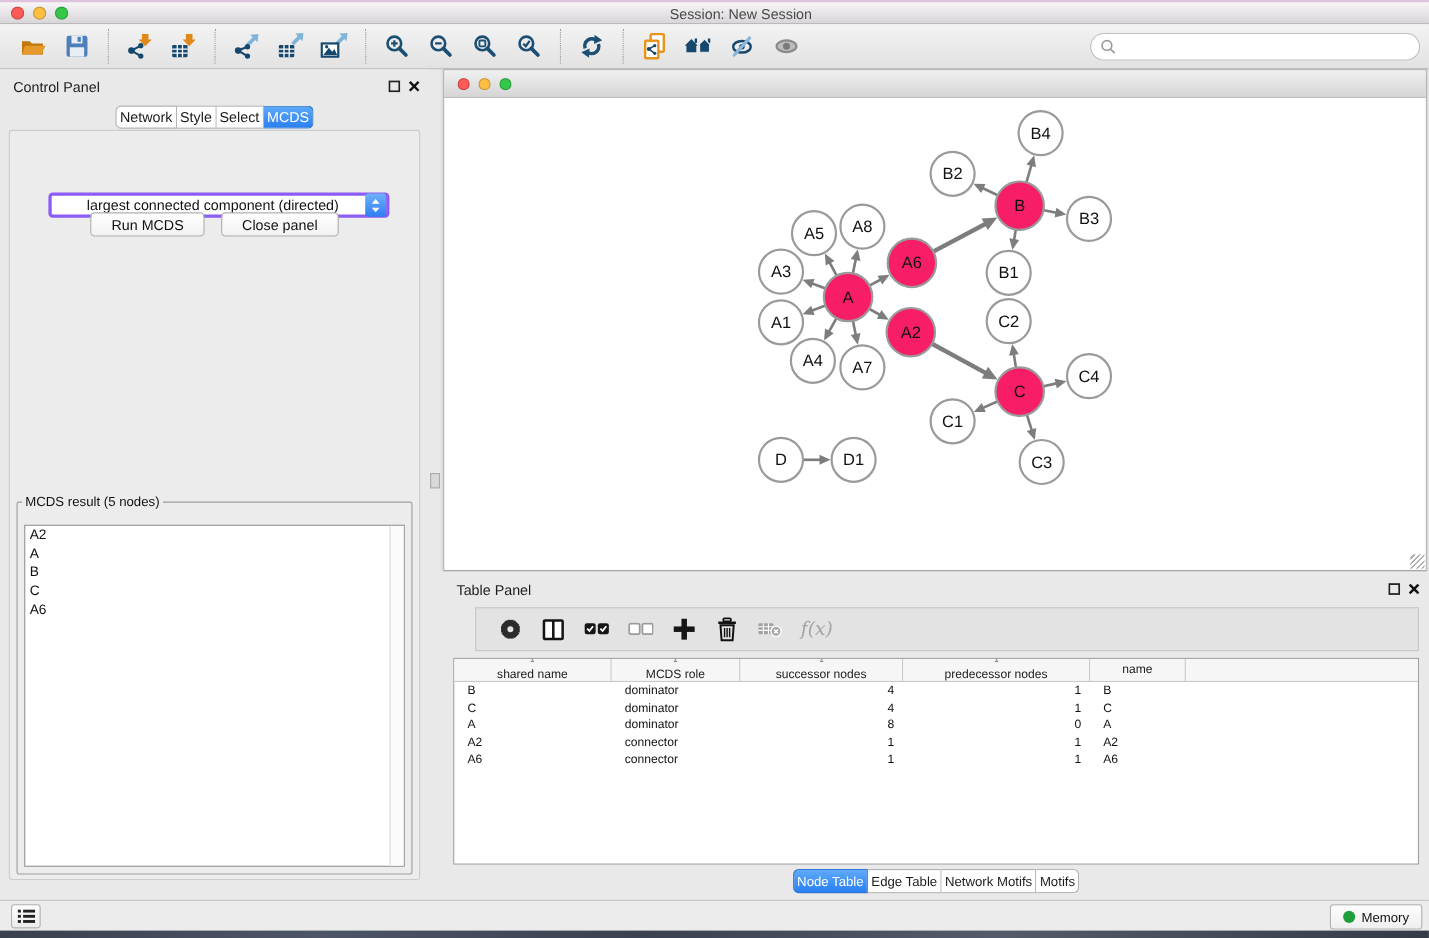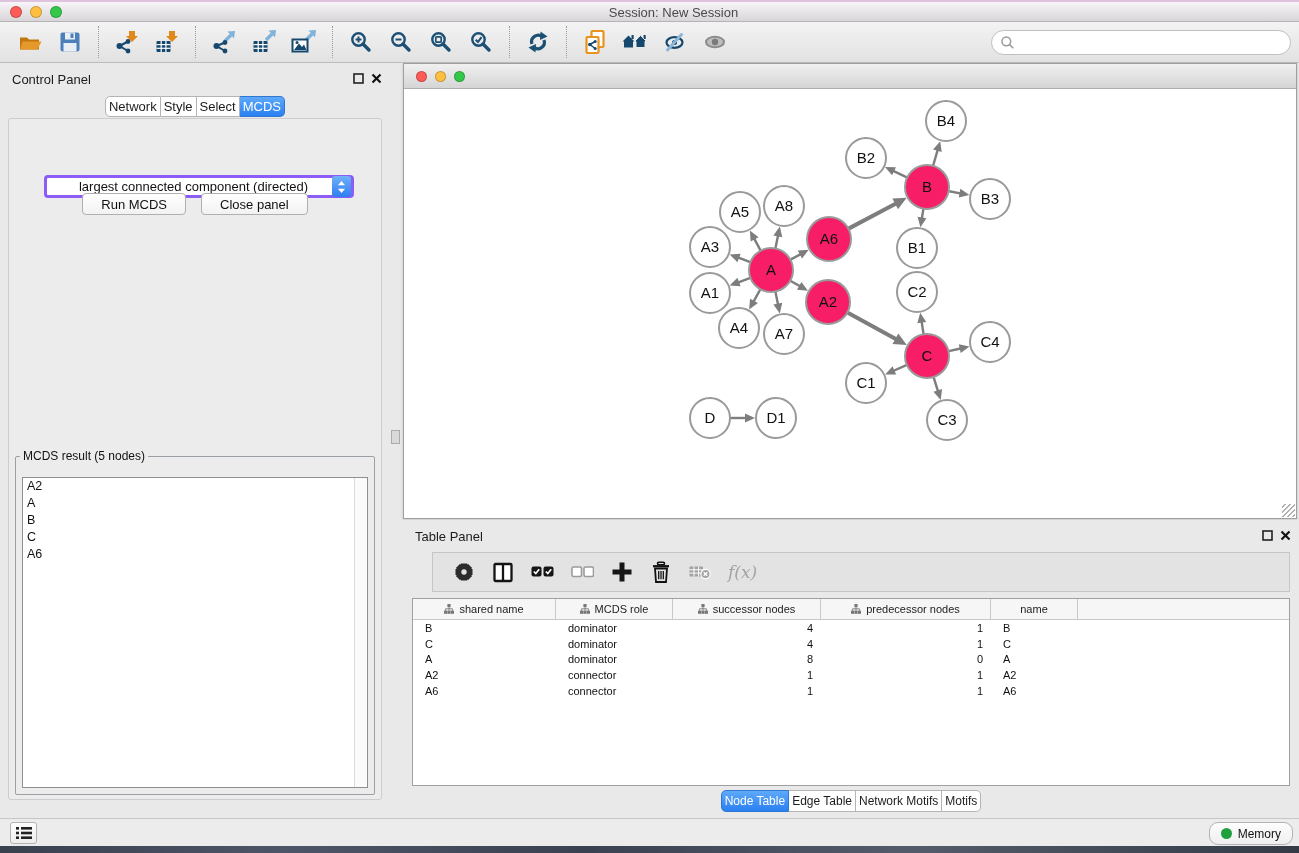--- a/index.html
+++ b/index.html
@@ -72,31 +72,31 @@
   
   .tpanel { position:absolute; left:403px; top:520px; width:896px; height:297px; background:#e9e9e9; }
   .tp-toolbar { position:absolute; left:9px; right:9px; top:32px; height:40px; background:#e3e3e3;
     border:1px solid #c6c6c6; display:flex; align-items:center; gap:17px; padding-left:20px;margin-left:20px; }
   .tp-tool { background:none; border:none; display:flex; align-items:center; cursor:pointer; }
   .fx { font-family:"DejaVu Serif",serif; font-style:italic; font-size:17px; color:#a3a3a3; }
   .dtable { position:absolute; left:9px; right:9px; top:78px; height:188px; background:#fff;
     border:1px solid #a0a0a0; overflow:hidden; }
   .thead { display:flex; height:21px; background:#f6f6f6; border-bottom:1px solid #c9c9c9; }
   .th { display:flex; align-items:center; justify-content:center; gap:5px; font-size:11px; color:#222;
-    border-right:1px solid #c9c9c9; cursor:pointer; }
+    border-right:1px solid #c9c9c9; cursor:pointer;flex-direction:column; }
   .th.fill { border-right:none; flex:1; }
   .trow { display:flex; height:15.7px; align-items:center; cursor:default; }
   .td { font-size:11px; color:#111; white-space:nowrap; overflow:hidden; }
   .tbl-tabs { position:absolute; left:0; right:0; top:270px; display:flex; justify-content:center; }
   .statusbar { position:absolute; left:0; top:818px; width:1299px; height:28px; background:#ececec; border-top:1px solid #c6c6c6; }
   .sq-btn { position:absolute; left:10px; top:3px; width:27px; height:22px;
     background:linear-gradient(#fdfdfd,#ededed); border:1px solid #b3b3b3; border-radius:3px;
     display:flex; align-items:center; justify-content:center; cursor:pointer; }
   .mem-btn { position:absolute; right:6px; top:3px; height:23px; background:linear-gradient(#fdfdfd,#efefef);
-    border:1px solid #b3b3b3; border-radius:9px; display:flex; align-items:center; gap:6px;
+    border:1px solid #b3b3b3; border-radius:3px; display:flex; align-items:center; gap:6px;
     padding:0 11px; font-size:12px; color:#111; cursor:pointer; }
   .memdot { width:11px; height:11px; border-radius:50%; background:#1fa03c; }
   .desktopstrip { position:absolute; left:0; top:846px; width:1299px; height:7px;
     background:linear-gradient(90deg,#39404e,#4d5568 22%,#3a4150 45%,#545c6b 70%,#343b47); }
 </style>
 </head>
 <body>
 
 <div class="titlebar">
   <div class="lights">

